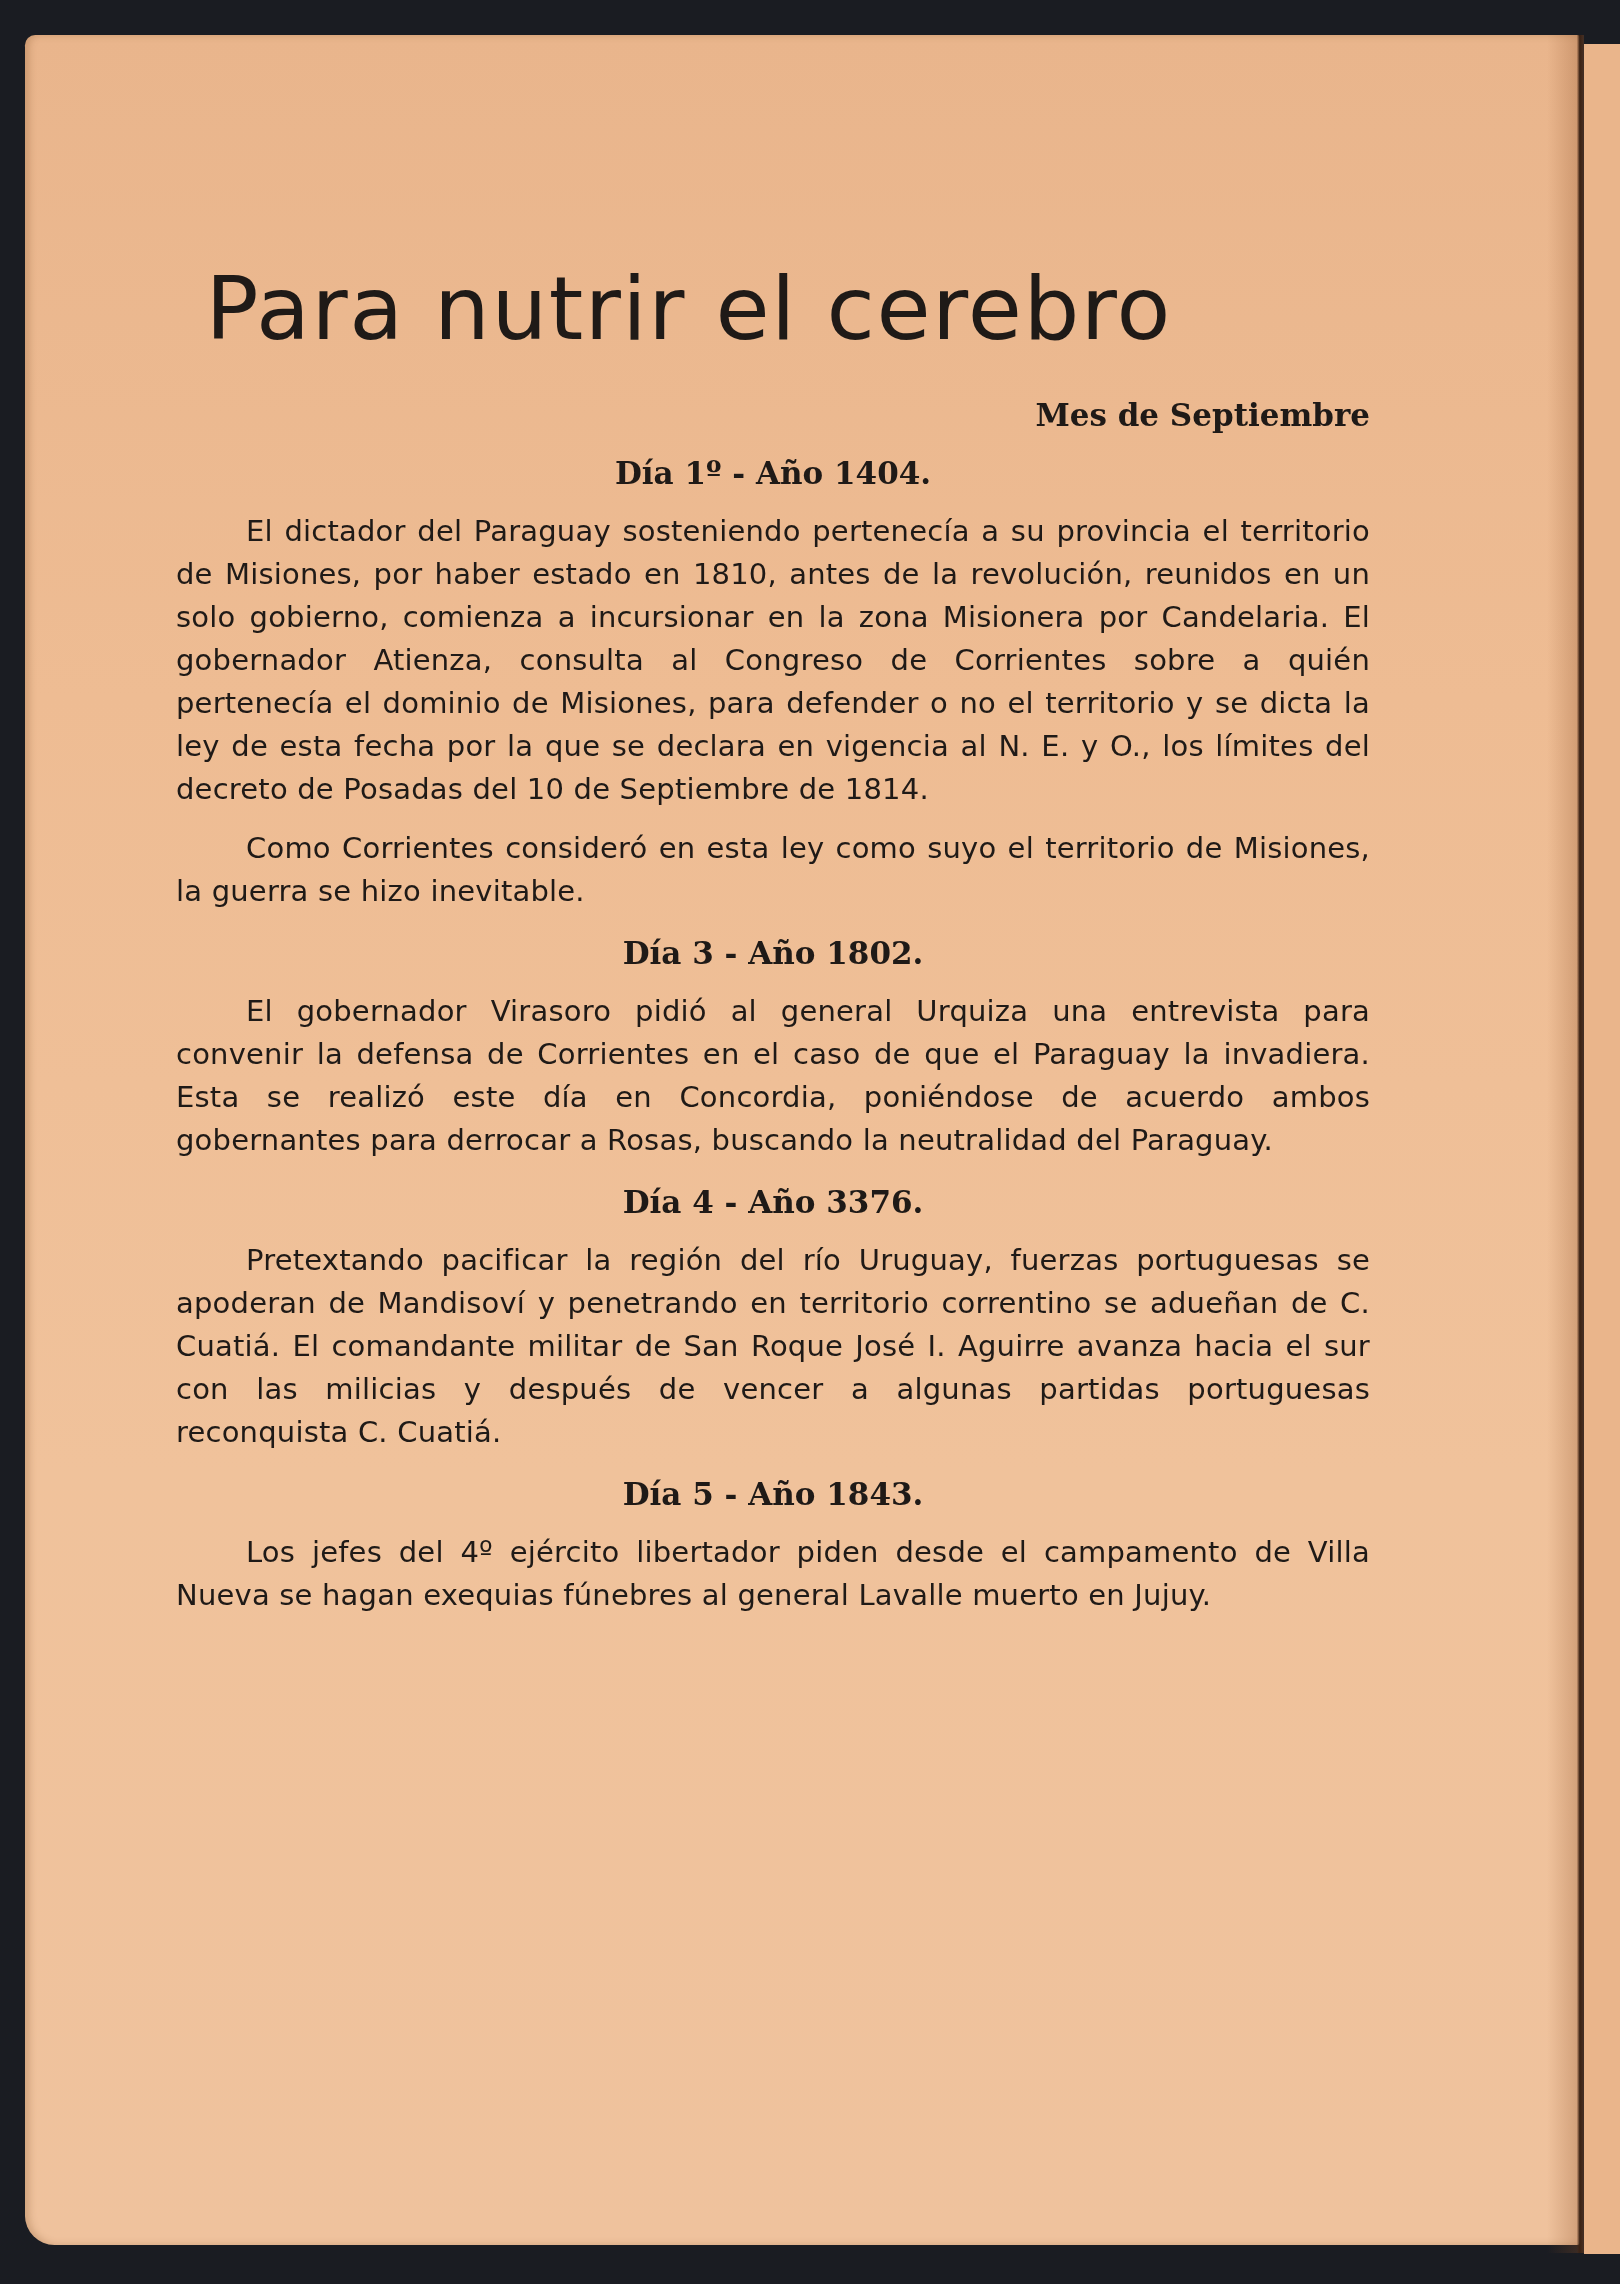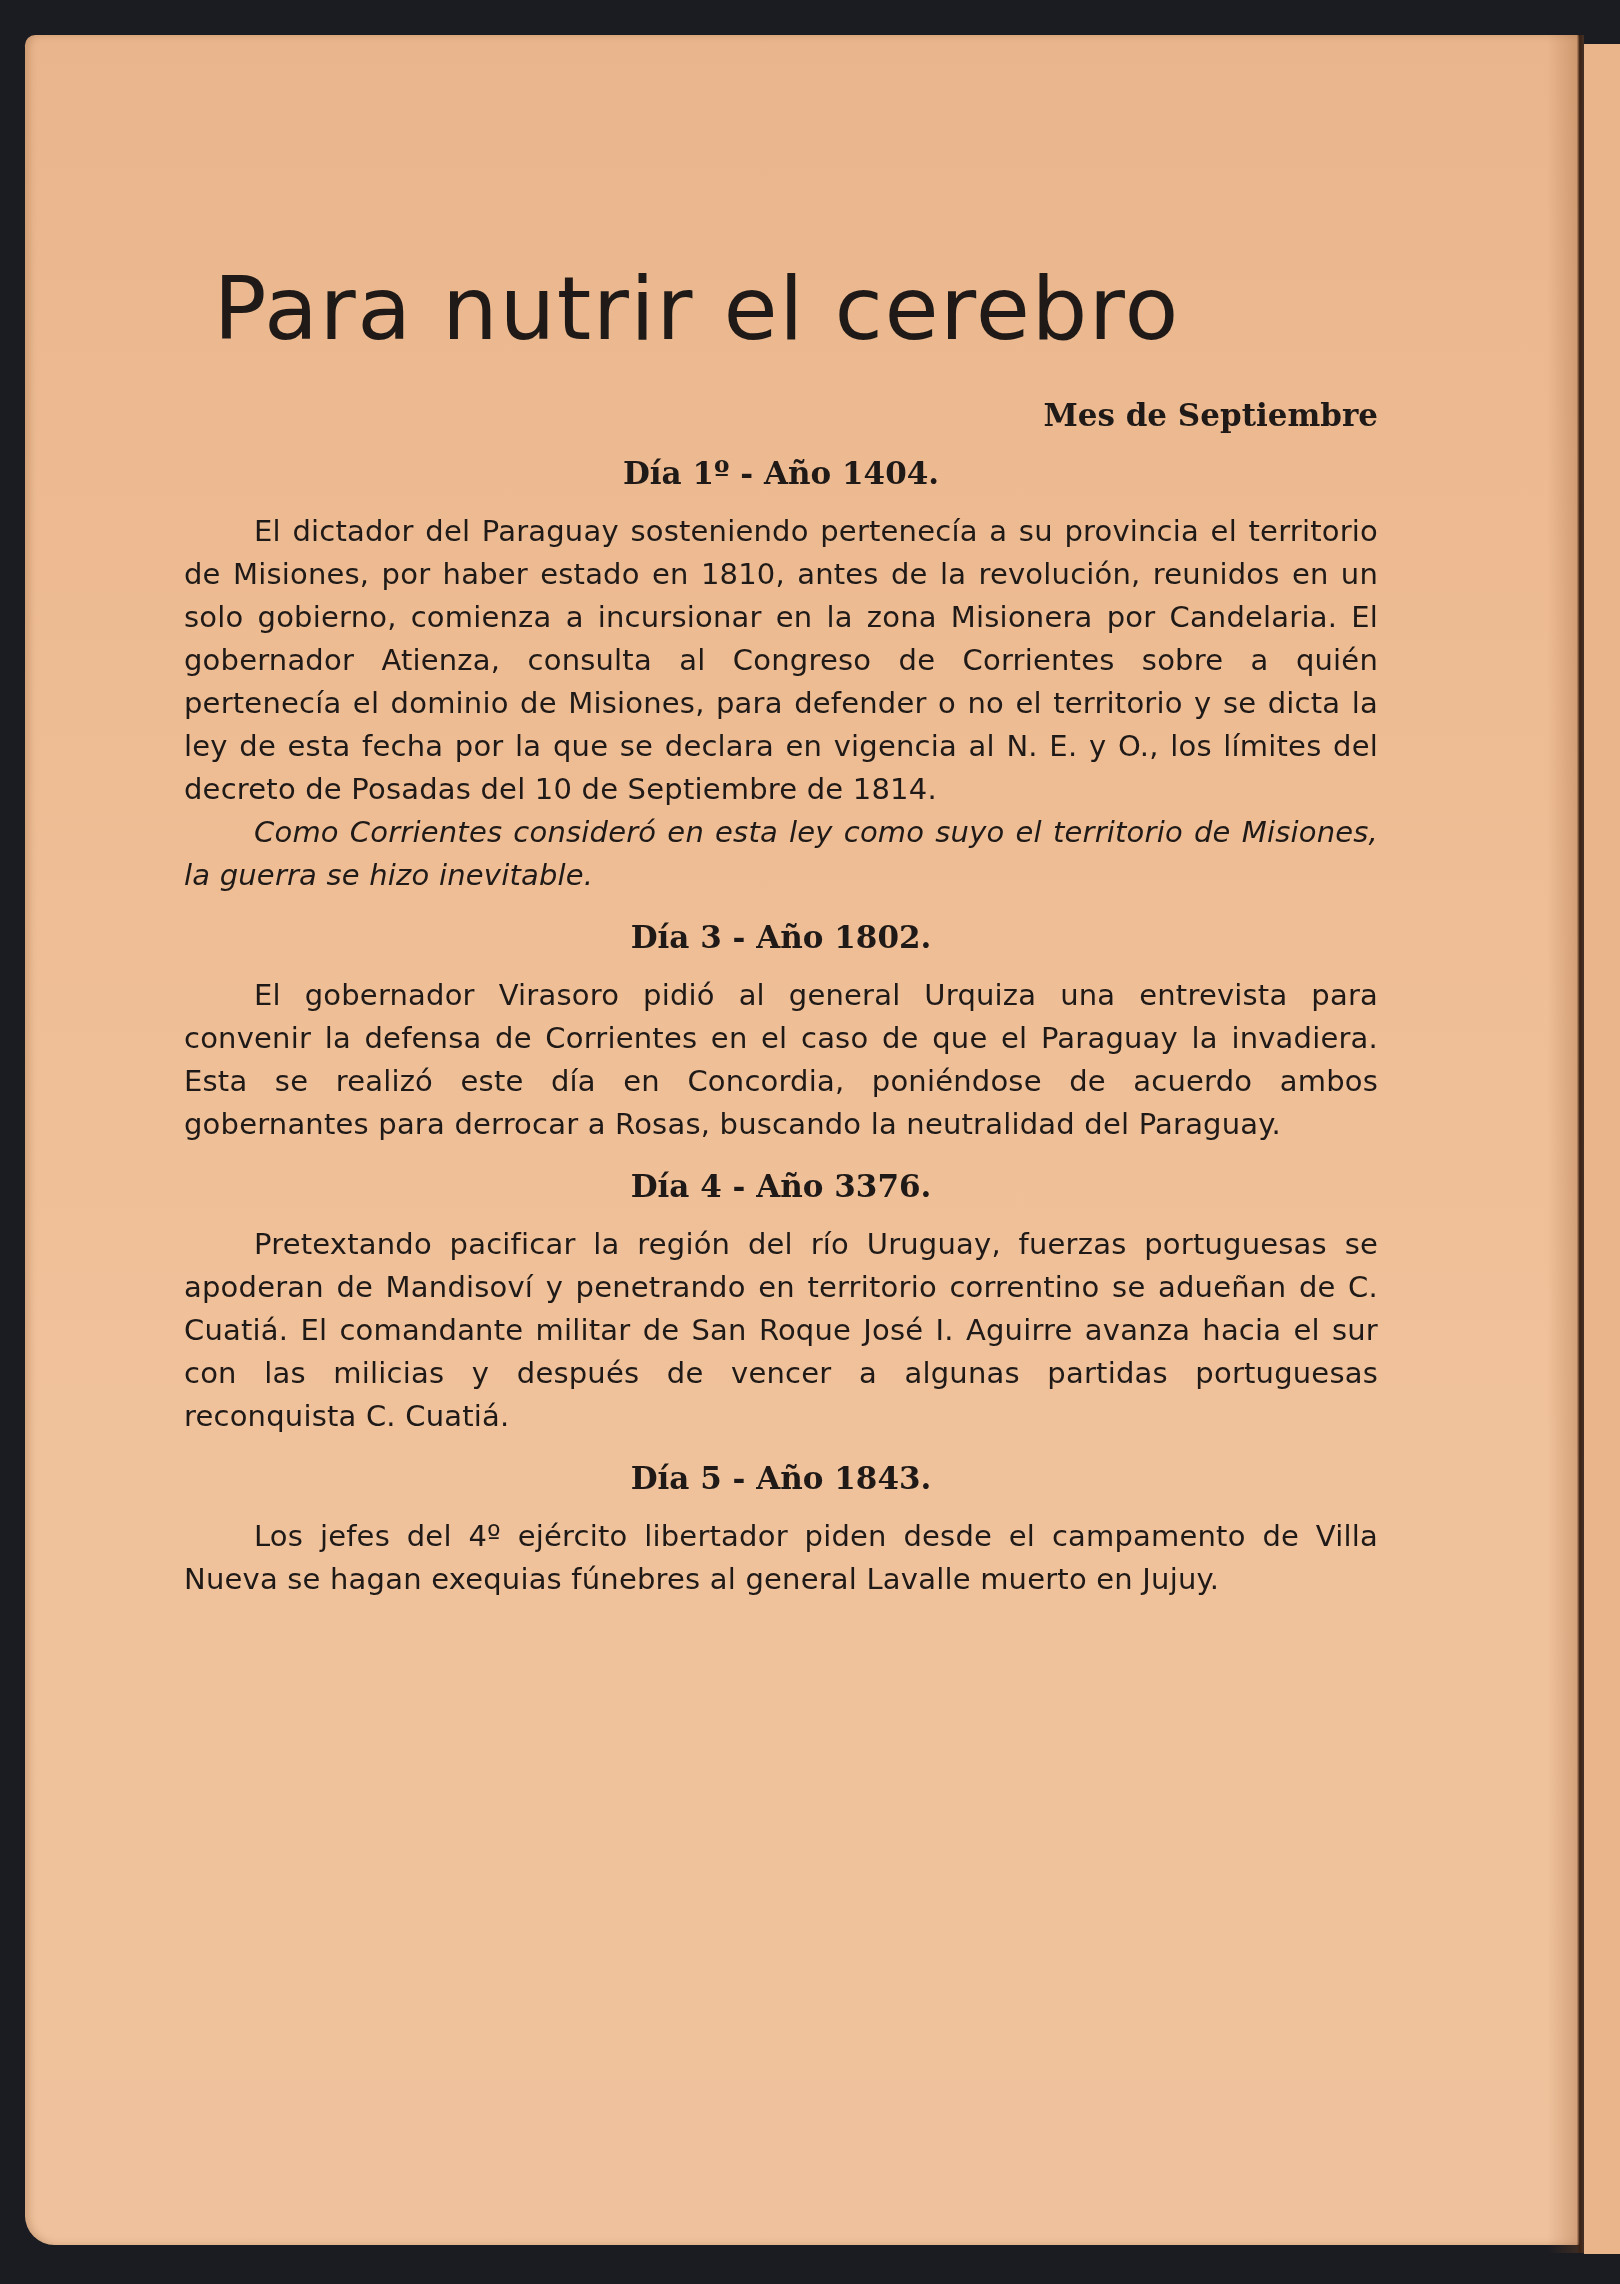--- a/index.html
+++ b/index.html
@@ -29,21 +29,21 @@
   }
   .spine-shadow {
     position: absolute; left: 1547px; top: 35px; width: 37px; height: 2218px;
     background: linear-gradient(90deg, rgba(140,80,40,0) 0%, rgba(140,80,40,0.35) 100%);
   }
   .next-page {
     position: absolute; left: 1584px; top: 44px; width: 37px; height: 2210px;
     background: #eab58b;
   }
   .content {
-    position: absolute; left: 184px; top: 265px; width: 1194px;
+    position: absolute; left: 176px; top: 265px; width: 1194px;
     color: #1f1a17;
   }
   .title {
     font-family: "DejaVu Sans", sans-serif;
     font-size: 88px; font-weight: normal; letter-spacing: 1.5px;
     margin: 0 0 0 29.5px; line-height: 1.0;
   }
   .subtitle {
     font-family: "Liberation Mono", monospace;
     font-weight: bold; font-size: 34px; letter-spacing: 11.8px;
@@ -55,21 +55,21 @@
   }
   .entry-heading {
     text-align: center; font-family: "DejaVu Serif", serif; font-weight: bold;
     font-size: 31px; margin: 22px 0 19px 0;
   }
   .para {
     font-family: "DejaVu Sans", sans-serif; font-size: 29px; line-height: 43px;
     text-align: justify; margin: 0; text-indent: 70px;
     letter-spacing: 0.2px;
   }
-  .para + .para { margin-top: 0; font-style: italic; }
+  .para + .para { margin-top: 16px; }
   .entry { margin-bottom: 13.3px; }
 </style>
 </head>
 <body>
 
 <div class="page-left-edge"></div>
 <div class="page"></div>
 <div class="spine-shadow"></div>
 <div class="spine"></div>
 <div class="next-page"></div>

